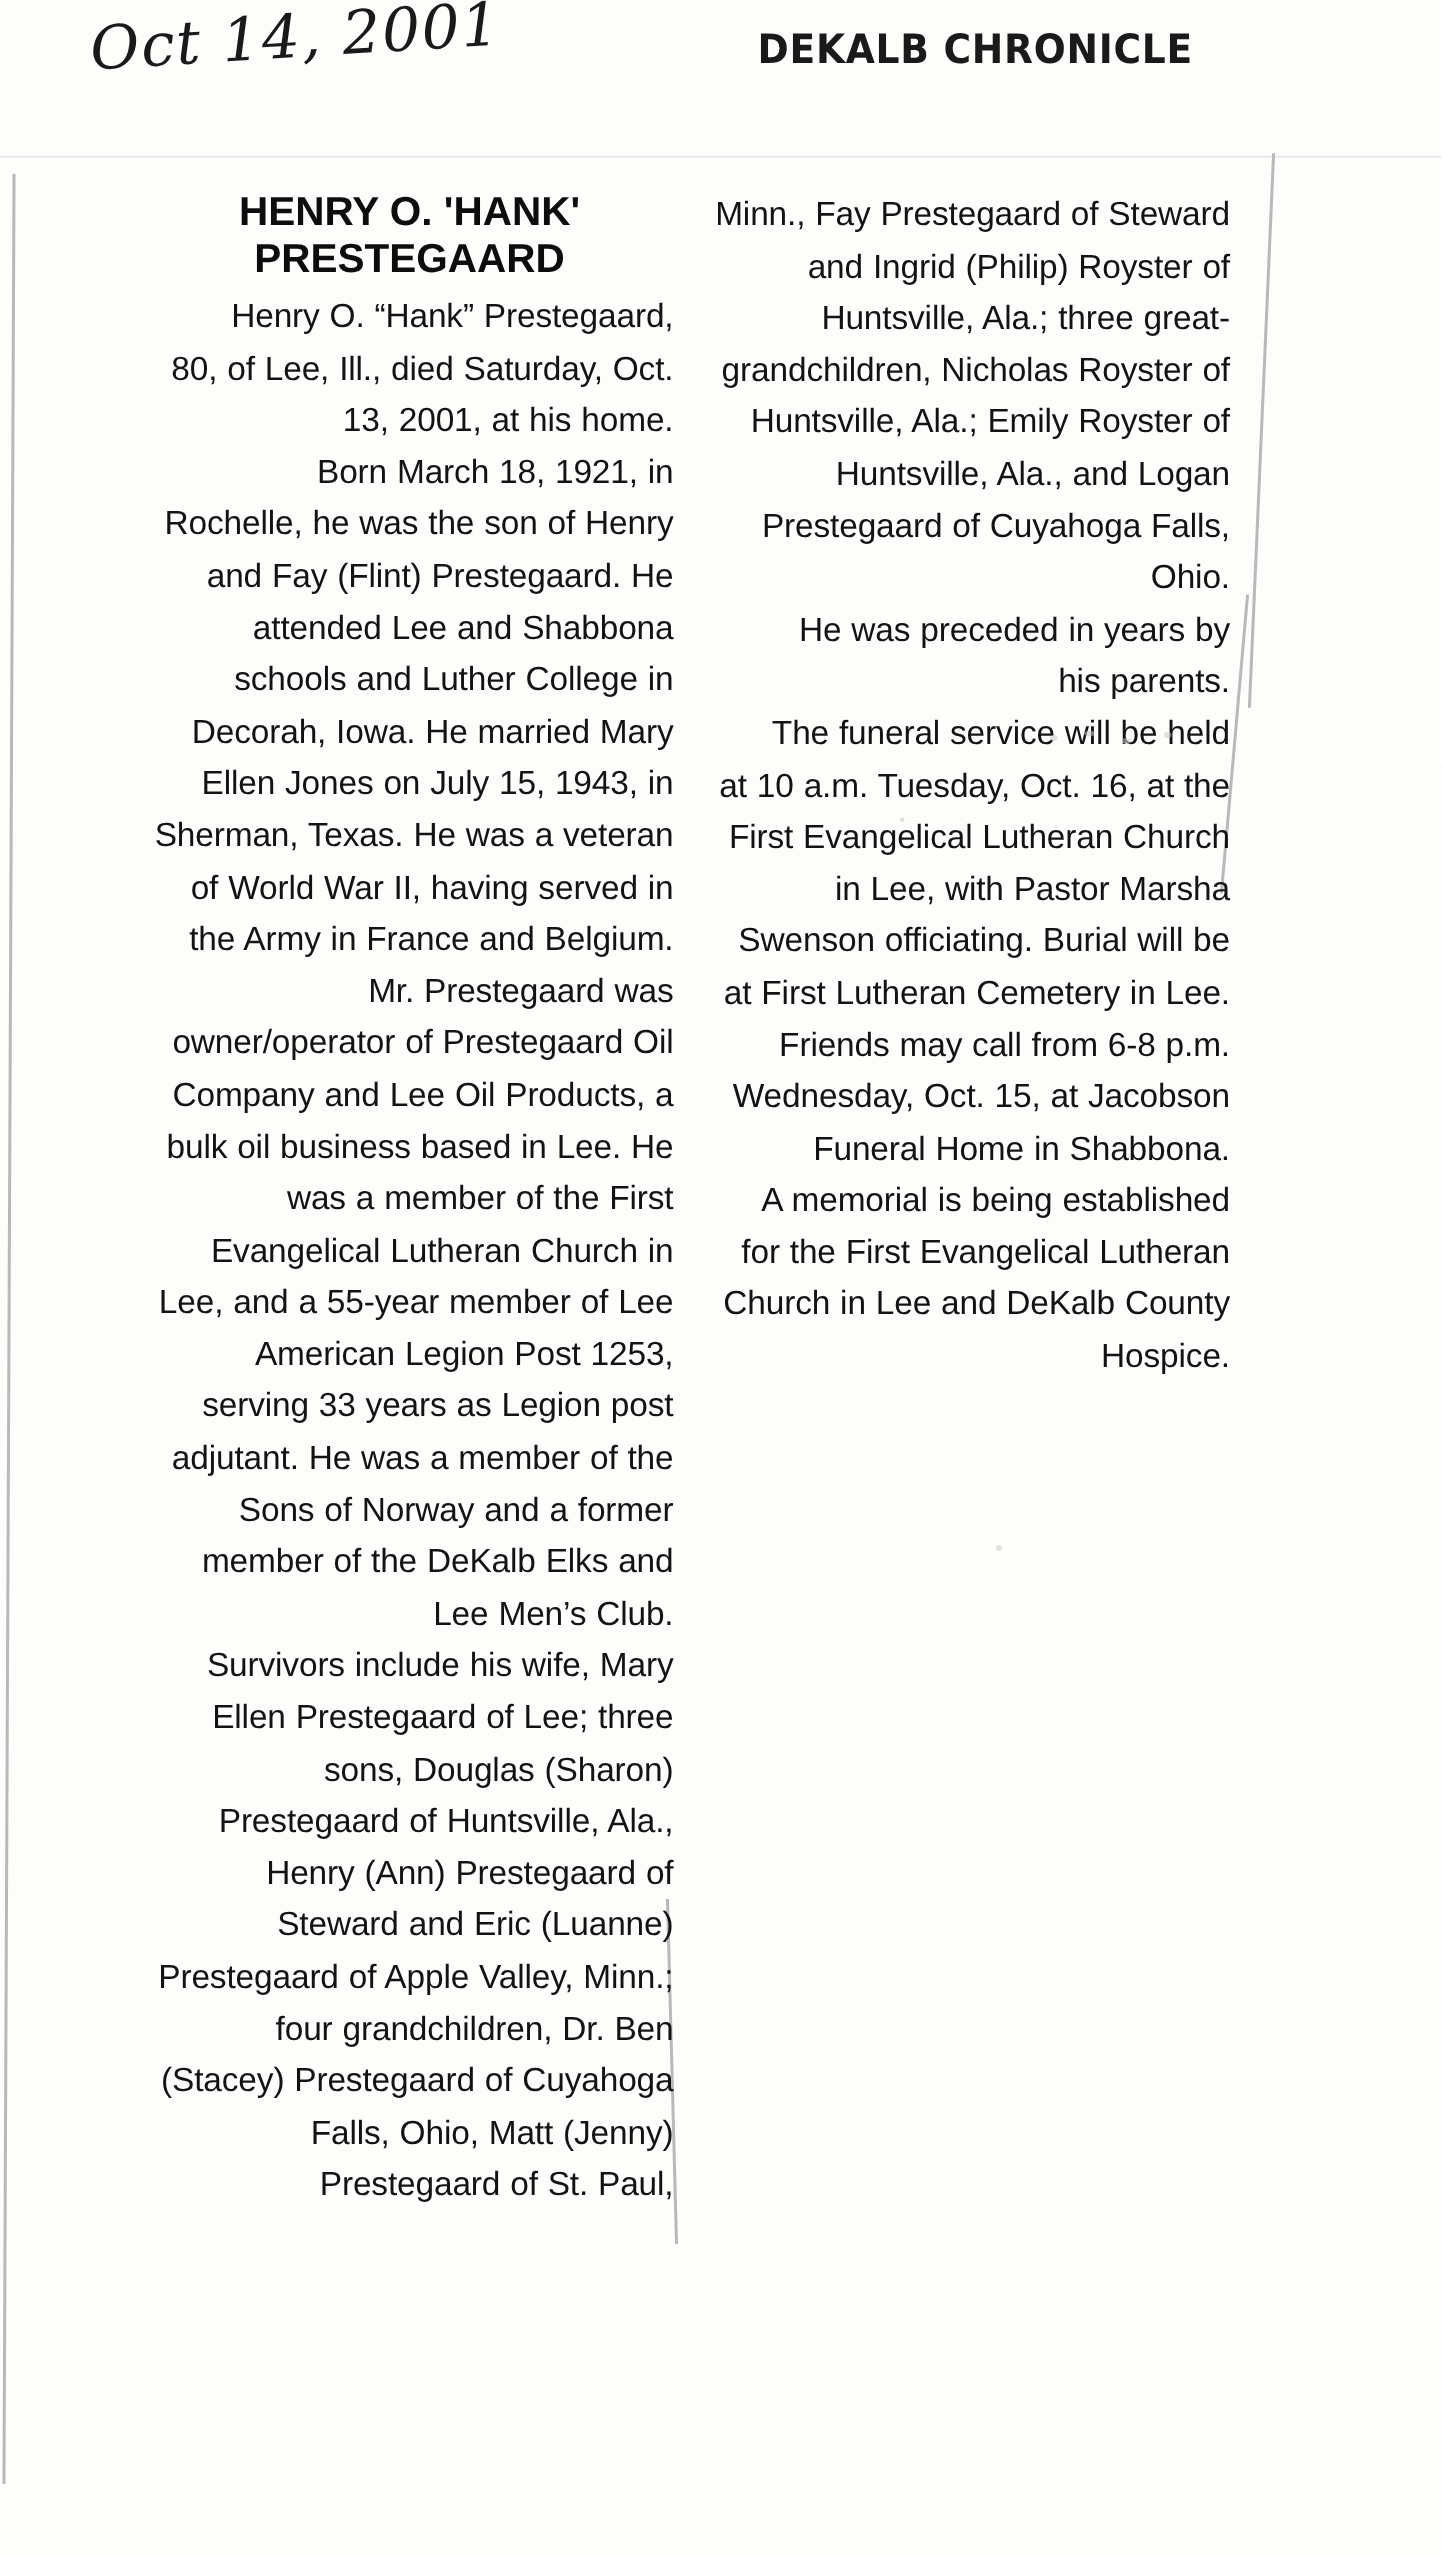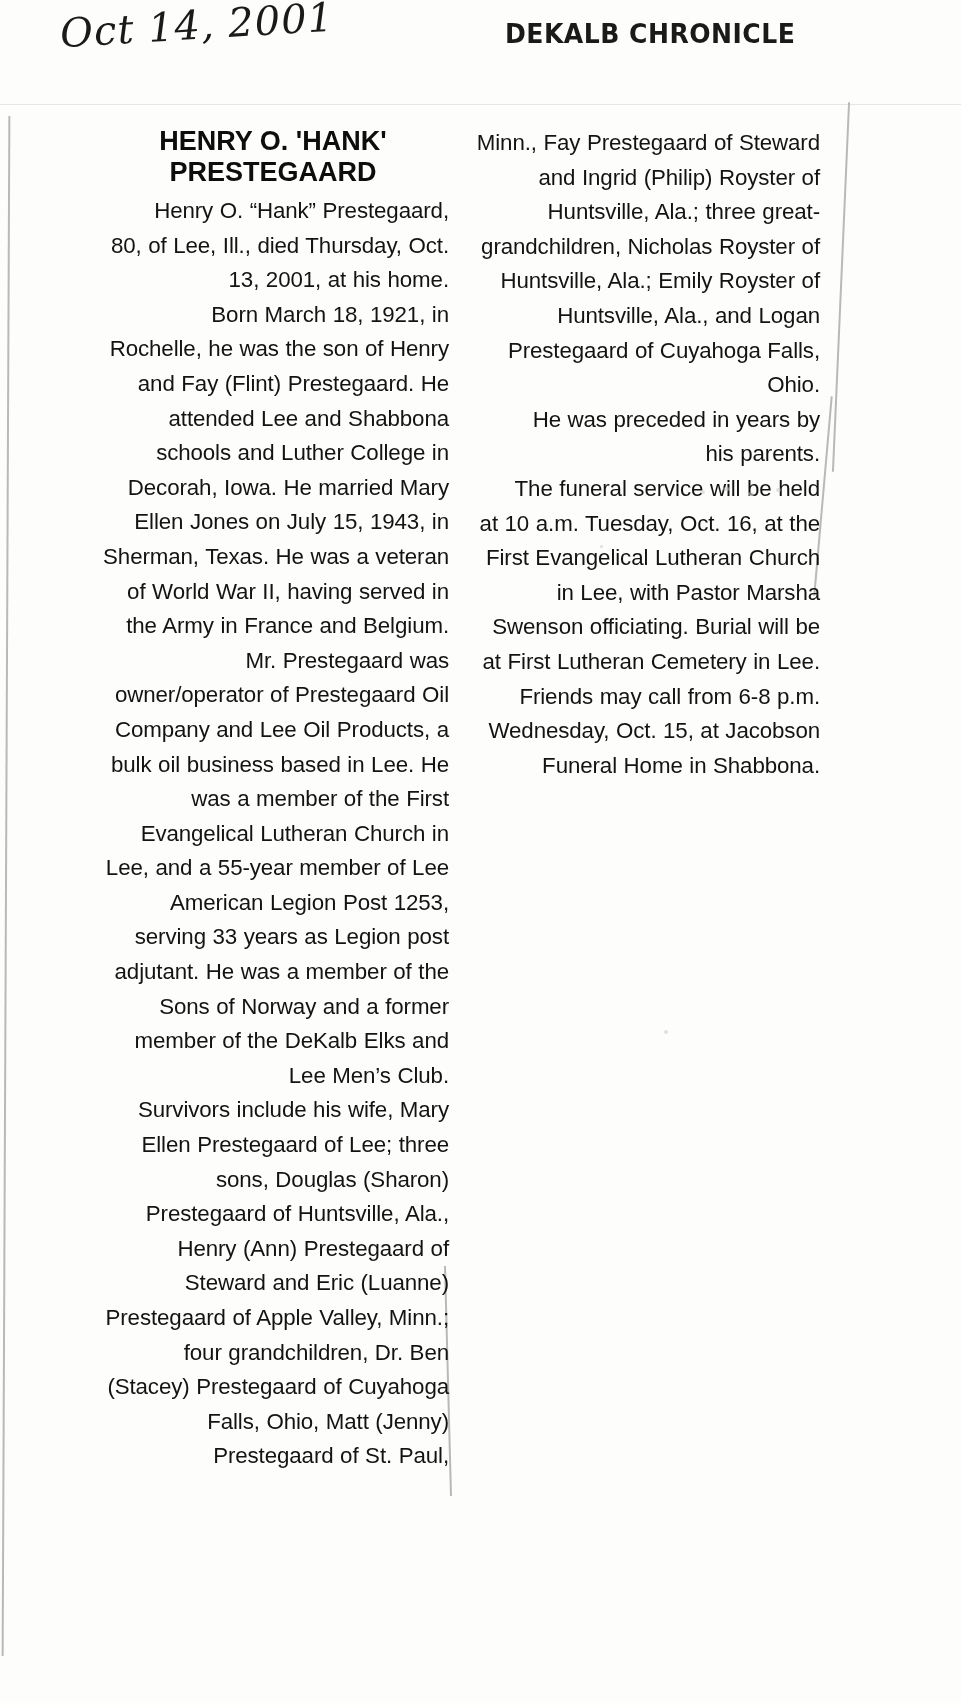--- a/index.html
+++ b/index.html
@@ -188,31 +188,32 @@
   <div class="edge edge-mid"></div>
 </div>
 
 <div class="columns">
 
   <div class="col col-left">
     <div class="headline">
       <span>HENRY O. 'HANK'</span><br>
       <span>PRESTEGAARD</span>
     </div>
-    <p class="body">Henry O. “Hank” Prestegaard, 80, of Lee, Ill., died Thursday, Oct. 13, 2001, at his home.</p>
+    <p class="body">Henry O. “Hank” Prestegaard, 80, of Lee, Ill., died Saturday, Oct. 13, 2001, at his home.</p>
     <p class="body">Born March 18, 1921, in Rochelle, he was the son of Henry and Fay (Flint) Prestegaard. He attended Lee and Shabbona schools and Luther College in Decorah, Iowa. He married Mary Ellen Jones on July 15, 1943, in Sherman, Texas. He was a veteran of World War II, having served in the Army in France and Belgium.</p>
     <p class="body">Mr. Prestegaard was owner/operator of Prestegaard Oil Company and Lee Oil Products, a bulk oil business based in Lee. He was a member of the First Evangelical Lutheran Church in Lee, and a 55-year member of Lee American Legion Post 1253, serving 33 years as Legion post adjutant. He was a member of the Sons of Norway and a former member of the DeKalb Elks and Lee Men’s Club.</p>
     <p class="body">Survivors include his wife, Mary Ellen Prestegaard of Lee; three sons, Douglas (Sharon) Prestegaard of Huntsville, Ala., Henry (Ann) Prestegaard of Steward and Eric (Luanne) Prestegaard of Apple Valley, Minn.; four grandchildren, Dr. Ben (Stacey) Prestegaard of Cuyahoga Falls, Ohio, Matt (Jenny) Prestegaard of St. Paul,</p>
   </div>
 
   <div class="col col-right">
     <div class="spacer-top"></div>
     <p class="body noindent">Minn., Fay Prestegaard of Steward and Ingrid (Philip) Royster of Huntsville, Ala.; three great-grandchildren, Nicholas Royster of Huntsville, Ala.; Emily Royster of Huntsville, Ala., and Logan Prestegaard of Cuyahoga Falls, Ohio.</p>
     <p class="body">He was preceded in years by his parents.</p>
     <p class="body">The funeral service will be held at 10 a.m. Tuesday, Oct. 16, at the First Evangelical Lutheran Church in Lee, with Pastor Marsha Swenson officiating. Burial will be at First Lutheran Cemetery in Lee. Friends may call from 6-8 p.m. Wednesday, Oct. 15, at Jacobson Funeral Home in Shabbona.</p>
+    <p class="body">A memorial is being established for the First Evangelical Lutheran Church in Lee and DeKalb County Hospice.</p>
   </div>
 
 </div>
 
 <div class="speckle" style="left:700px; top:490px; width:5px; height:4px;"></div>
 <div class="speckle" style="left:723px; top:487px; width:7px; height:4px;"></div>
 <div class="speckle" style="left:748px; top:492px; width:6px; height:4px;"></div>
 <div class="speckle" style="left:776px; top:488px; width:5px; height:4px;"></div>
 <div class="speckle" style="left:664px; top:1030px; width:4px; height:4px;"></div>
 <div class="speckle" style="left:600px; top:545px; width:3px; height:3px;"></div>

